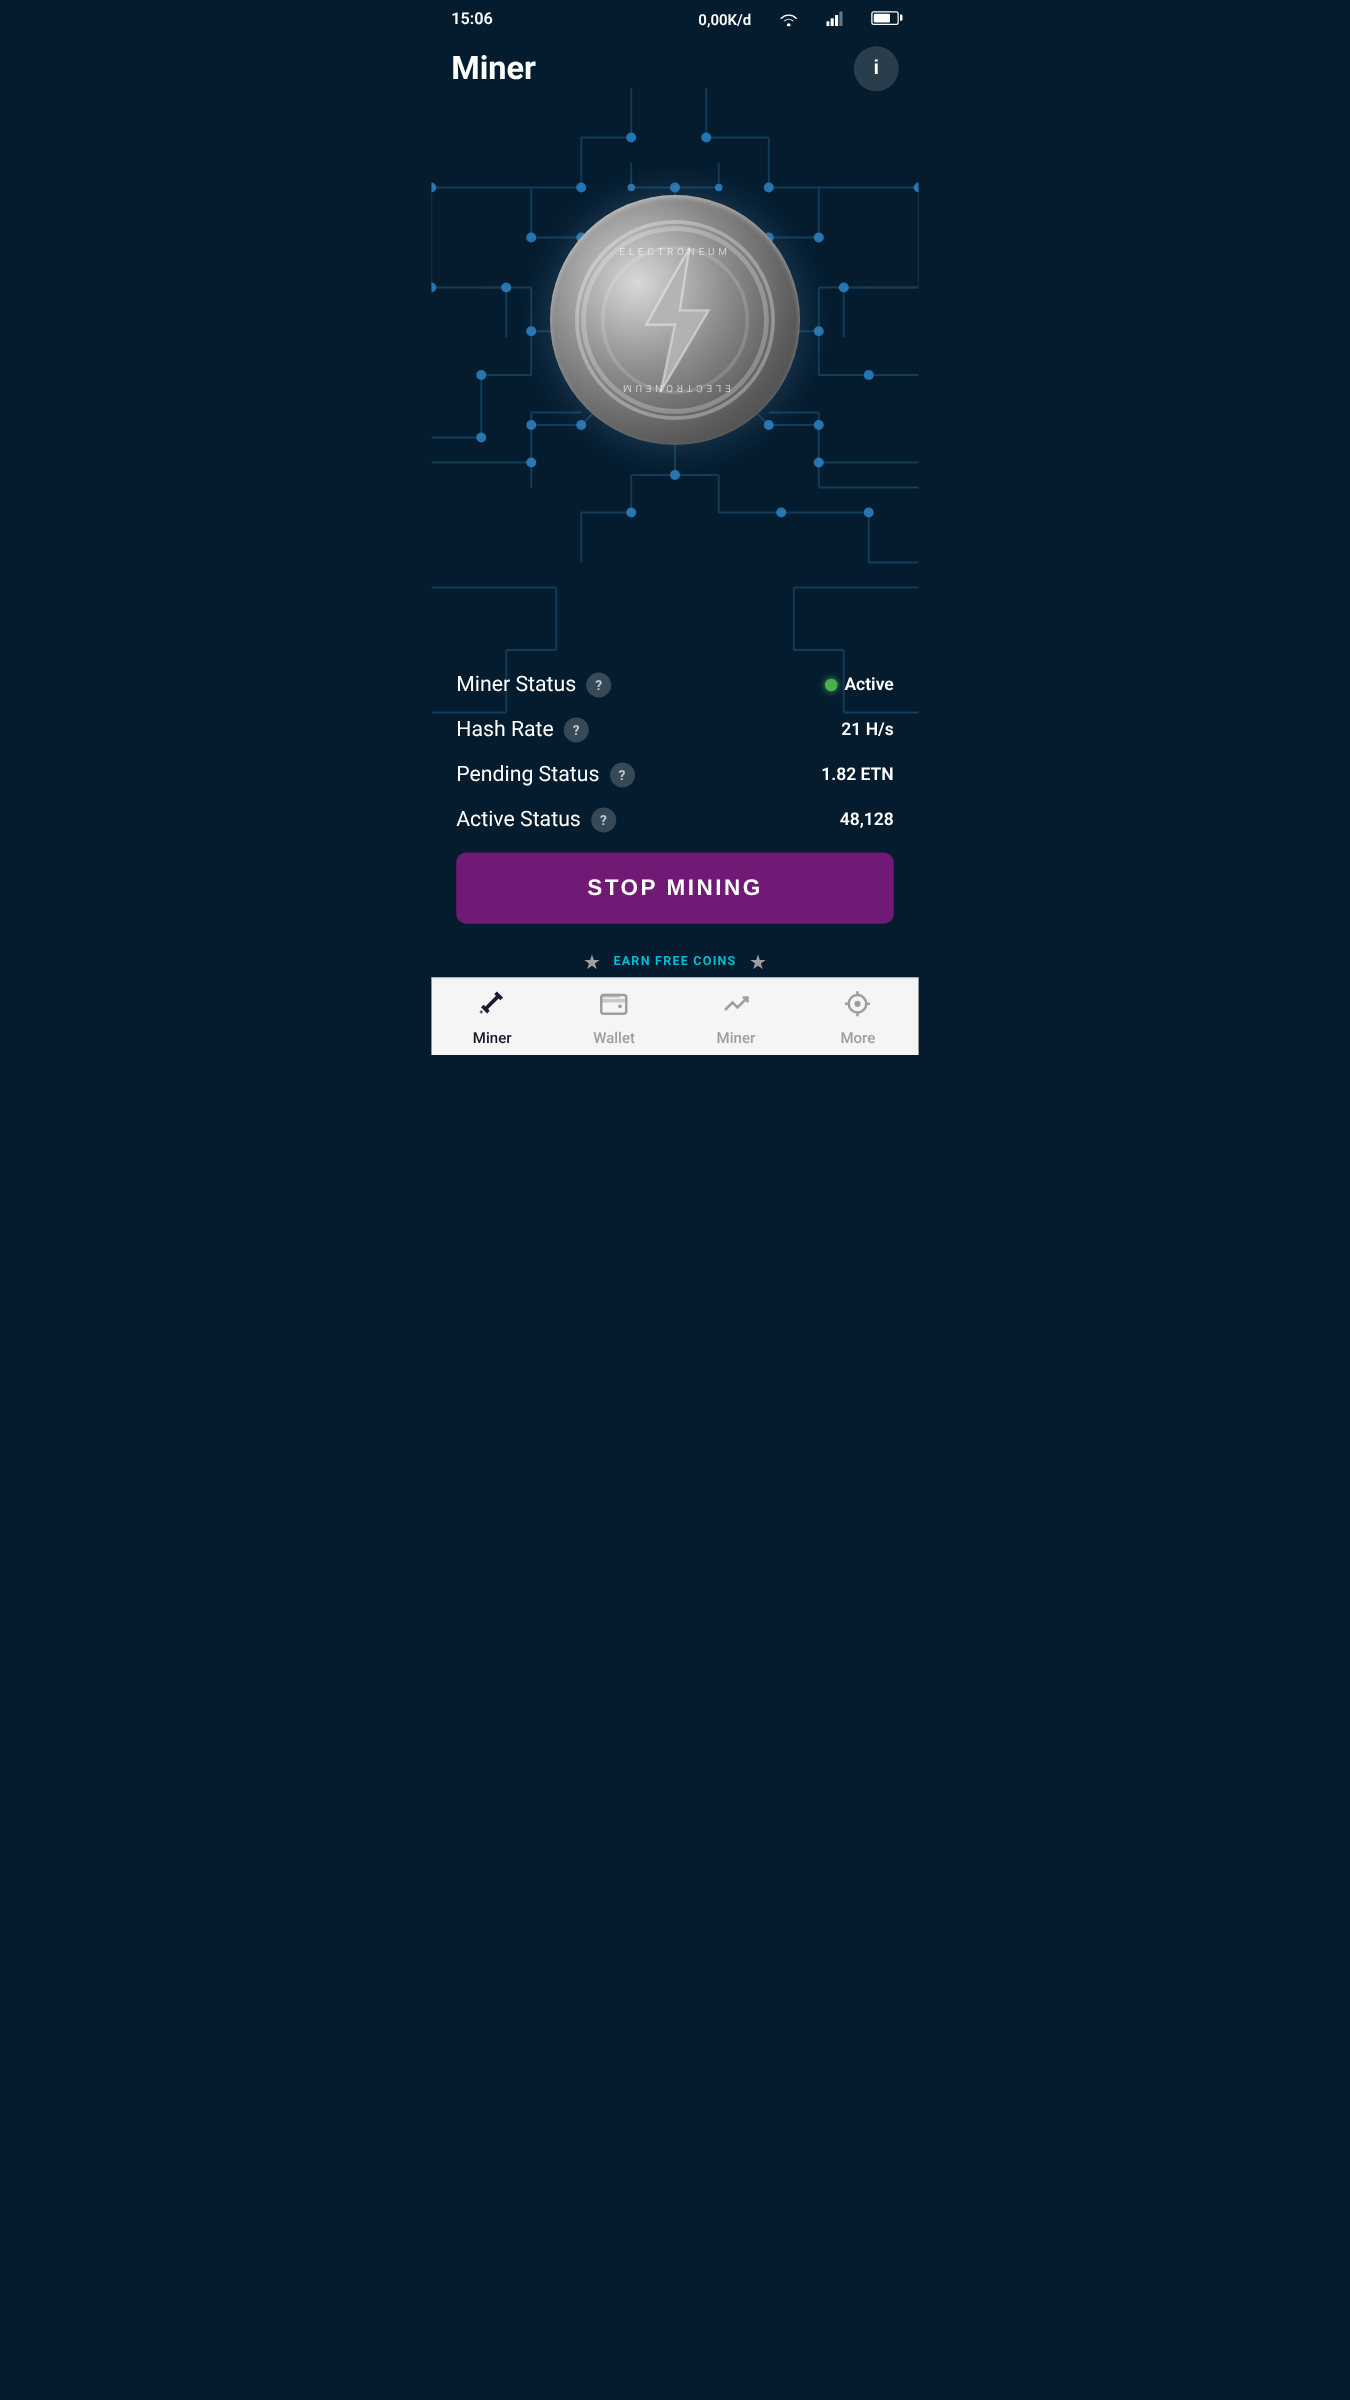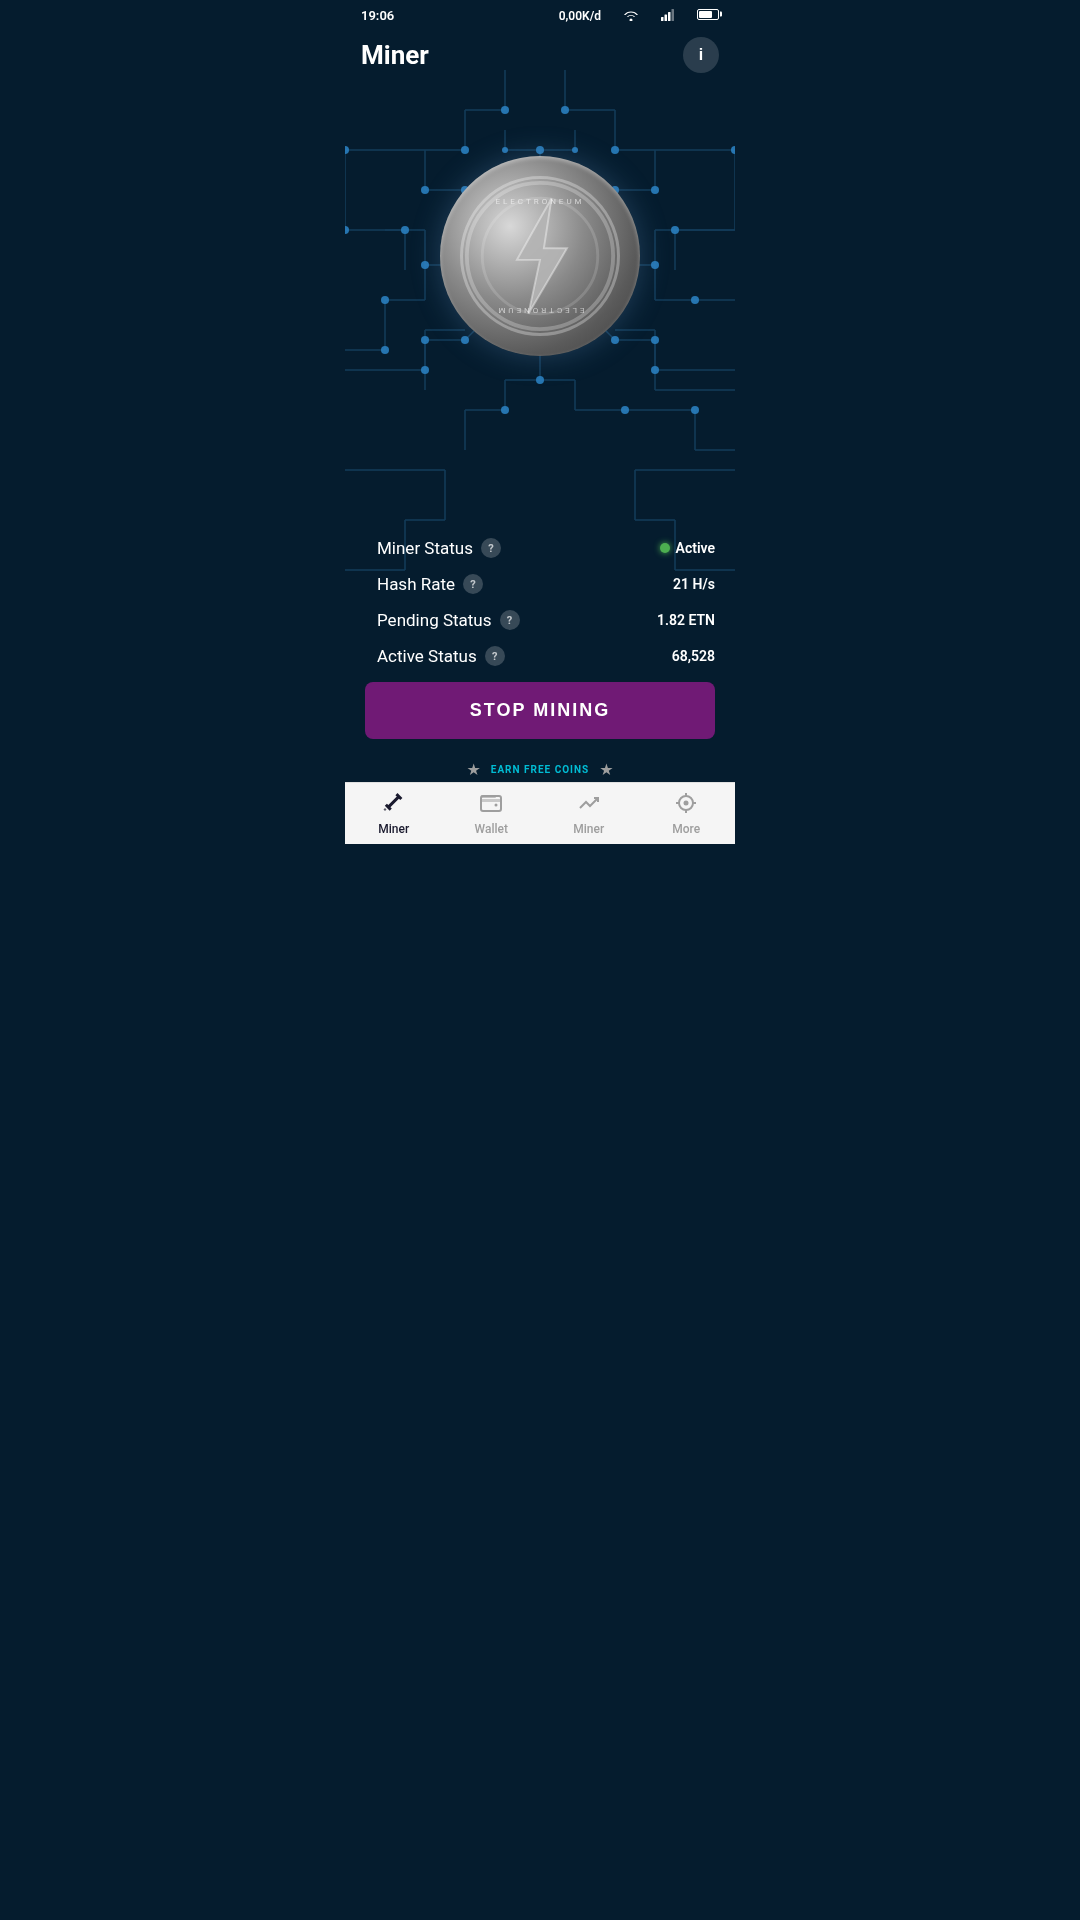--- a/index.html
+++ b/index.html
@@ -165,21 +165,21 @@
       letter-spacing: 3px;
       color: rgba(255,255,255,0.6);
       text-transform: uppercase;
       white-space: nowrap;
     }
 
     
     .stats-section {
       position: absolute;
       bottom: 170px;
-      left: 12px;
+      left: 0;
       right: 0;
       padding: 0 20px;
       z-index: 10;
     }
 
     .stat-row {
       display: flex;
       justify-content: space-between;
       align-items: center;
       padding: 8px 0;
@@ -311,21 +311,21 @@
 
     .nav-item.active .nav-label { color: #1a1a2e; }
     .nav-item.active .nav-icon { color: #1a1a2e; }
     .nav-item:not(.active) .nav-label { color: #9e9e9e; }
     .nav-item:not(.active) .nav-icon { color: #9e9e9e; }
   </style>
 </head>
 <body>
 
 <div class="status-bar">
-  <span>19:06</span>
+  <span>15:06</span>
   <div class="status-right">
     <span>0,00K/d</span>
 
     <svg width="16" height="12" viewBox="0 0 16 12" fill="white">
       <path d="M8 9.5a1.5 1.5 0 1 1 0 3 1.5 1.5 0 0 1 0-3zm0-3.5a5.5 5.5 0 0 1 4.24 2H11a4 4 0 0 0-6 0H3.76A5.5 5.5 0 0 1 8 6zm0-3.5a9 9 0 0 1 7.07 3.43H13.5A7.5 7.5 0 0 0 2.5 5.93H.93A9 9 0 0 1 8 2.5z"></path>
     </svg>
 
     <svg width="14" height="12" viewBox="0 0 14 12" fill="white">
       <rect x="0" y="8" width="2.5" height="4" rx="0.5"></rect>
       <rect x="3.5" y="5.5" width="2.5" height="6.5" rx="0.5"></rect>
@@ -515,21 +515,21 @@
       <span class="help-icon">?</span>
     </div>
     <div class="stat-value">1.82 ETN</div>
   </div>
 
   <div class="stat-row">
     <div class="stat-label">
       <span>Active Status</span>
       <span class="help-icon">?</span>
     </div>
-    <div class="stat-value">68,528</div>
+    <div class="stat-value">48,128</div>
   </div>
 </div>
 
 <button class="stop-btn">STOP MINING</button>
 
 <div class="earn-section">
   <span class="star-icon">★</span>
   <span class="earn-text">EARN FREE COINS</span>
   <span class="star-icon">★</span>
 </div>

